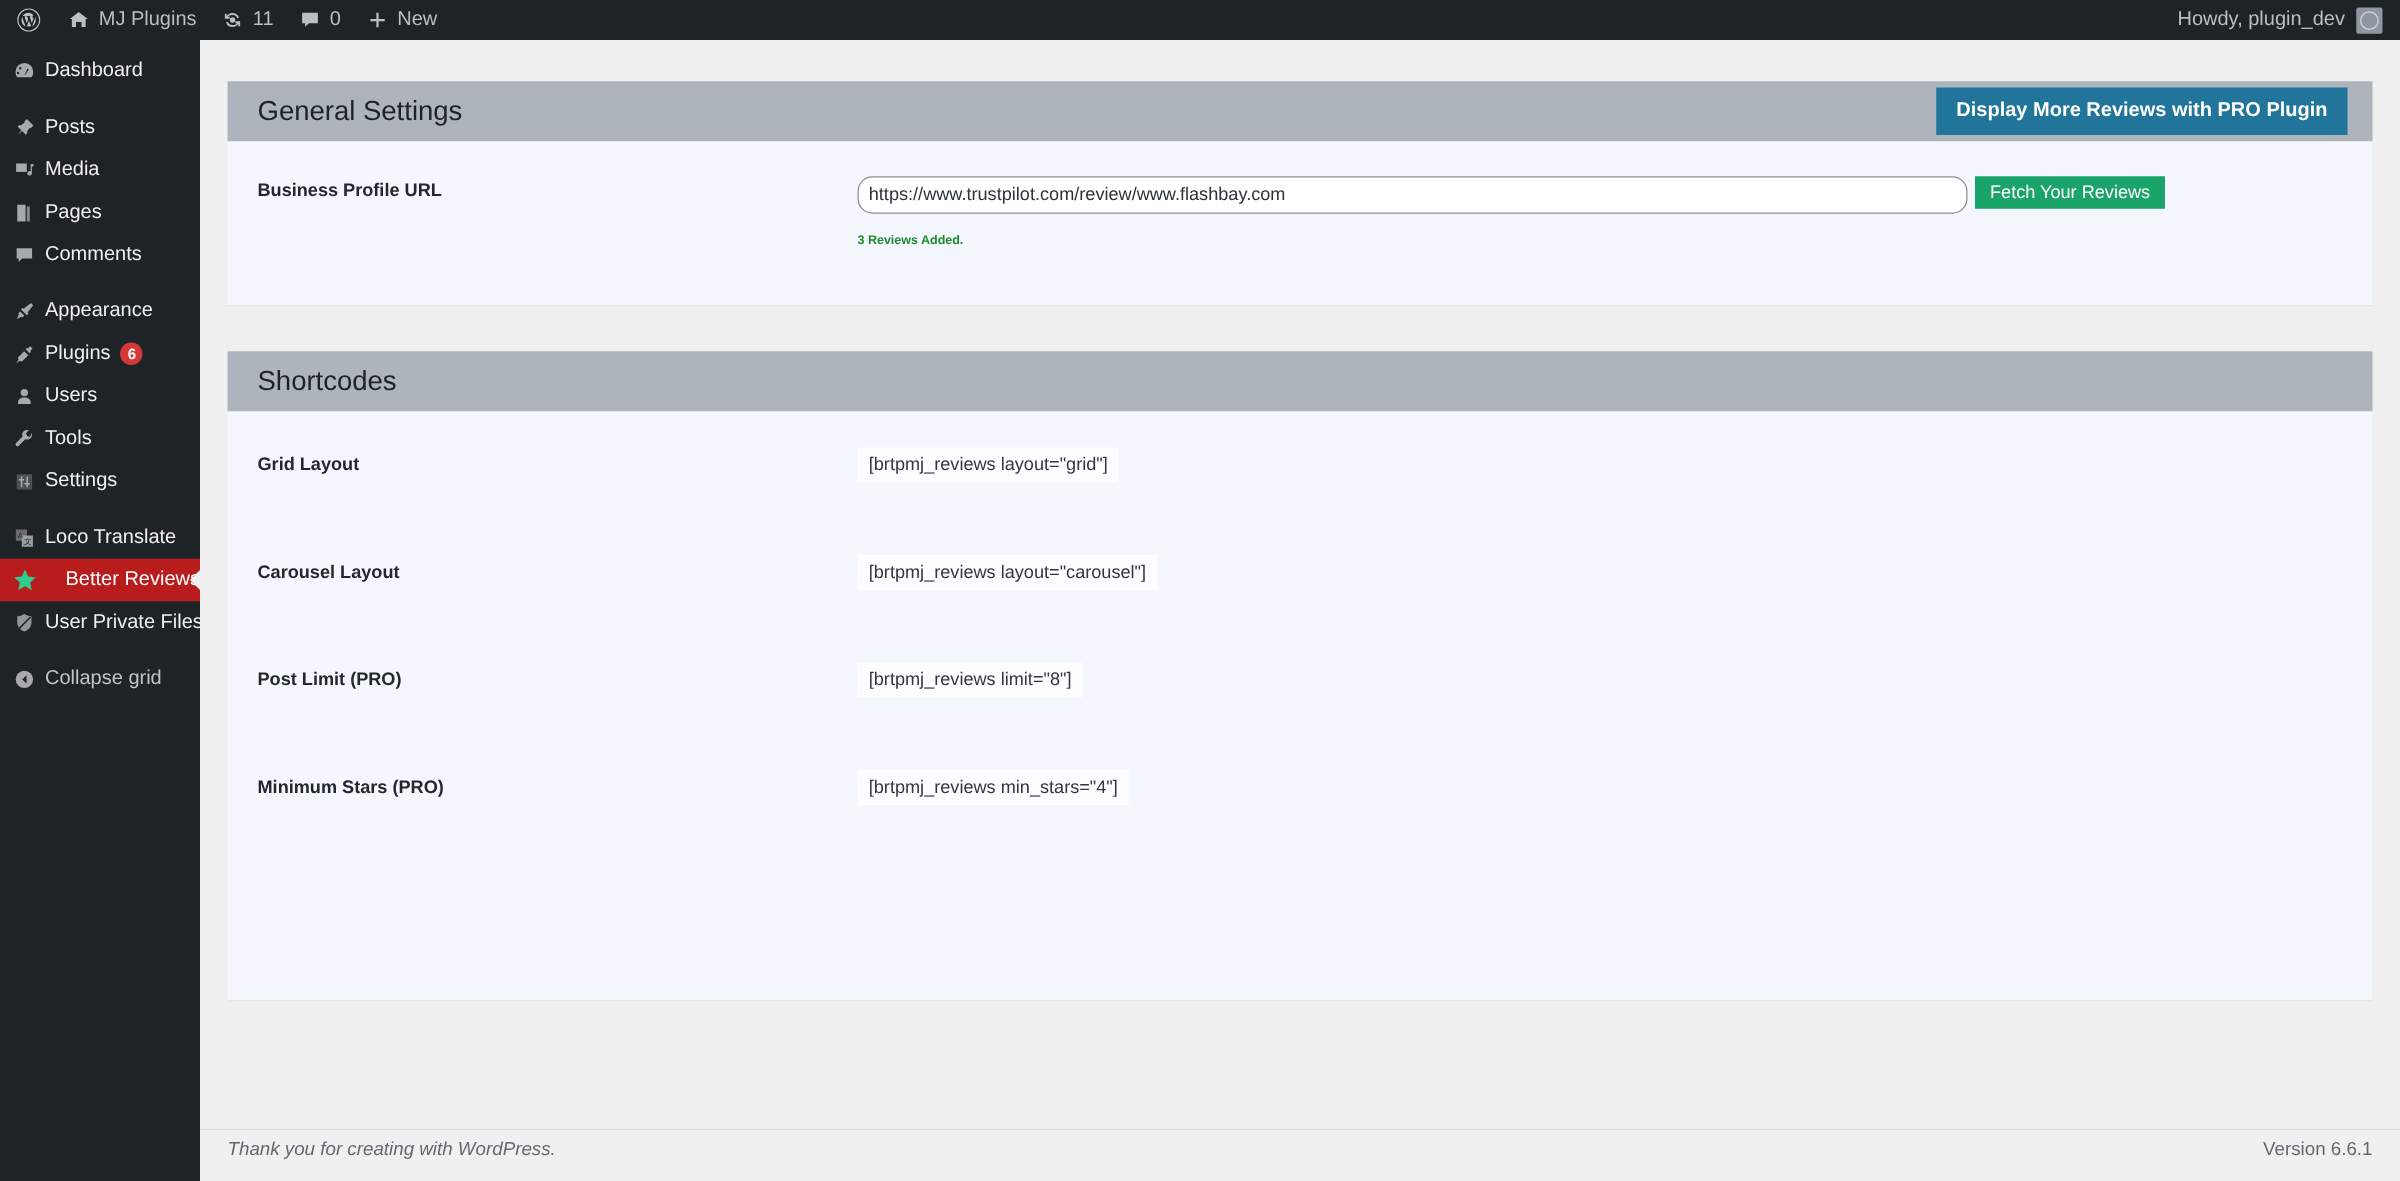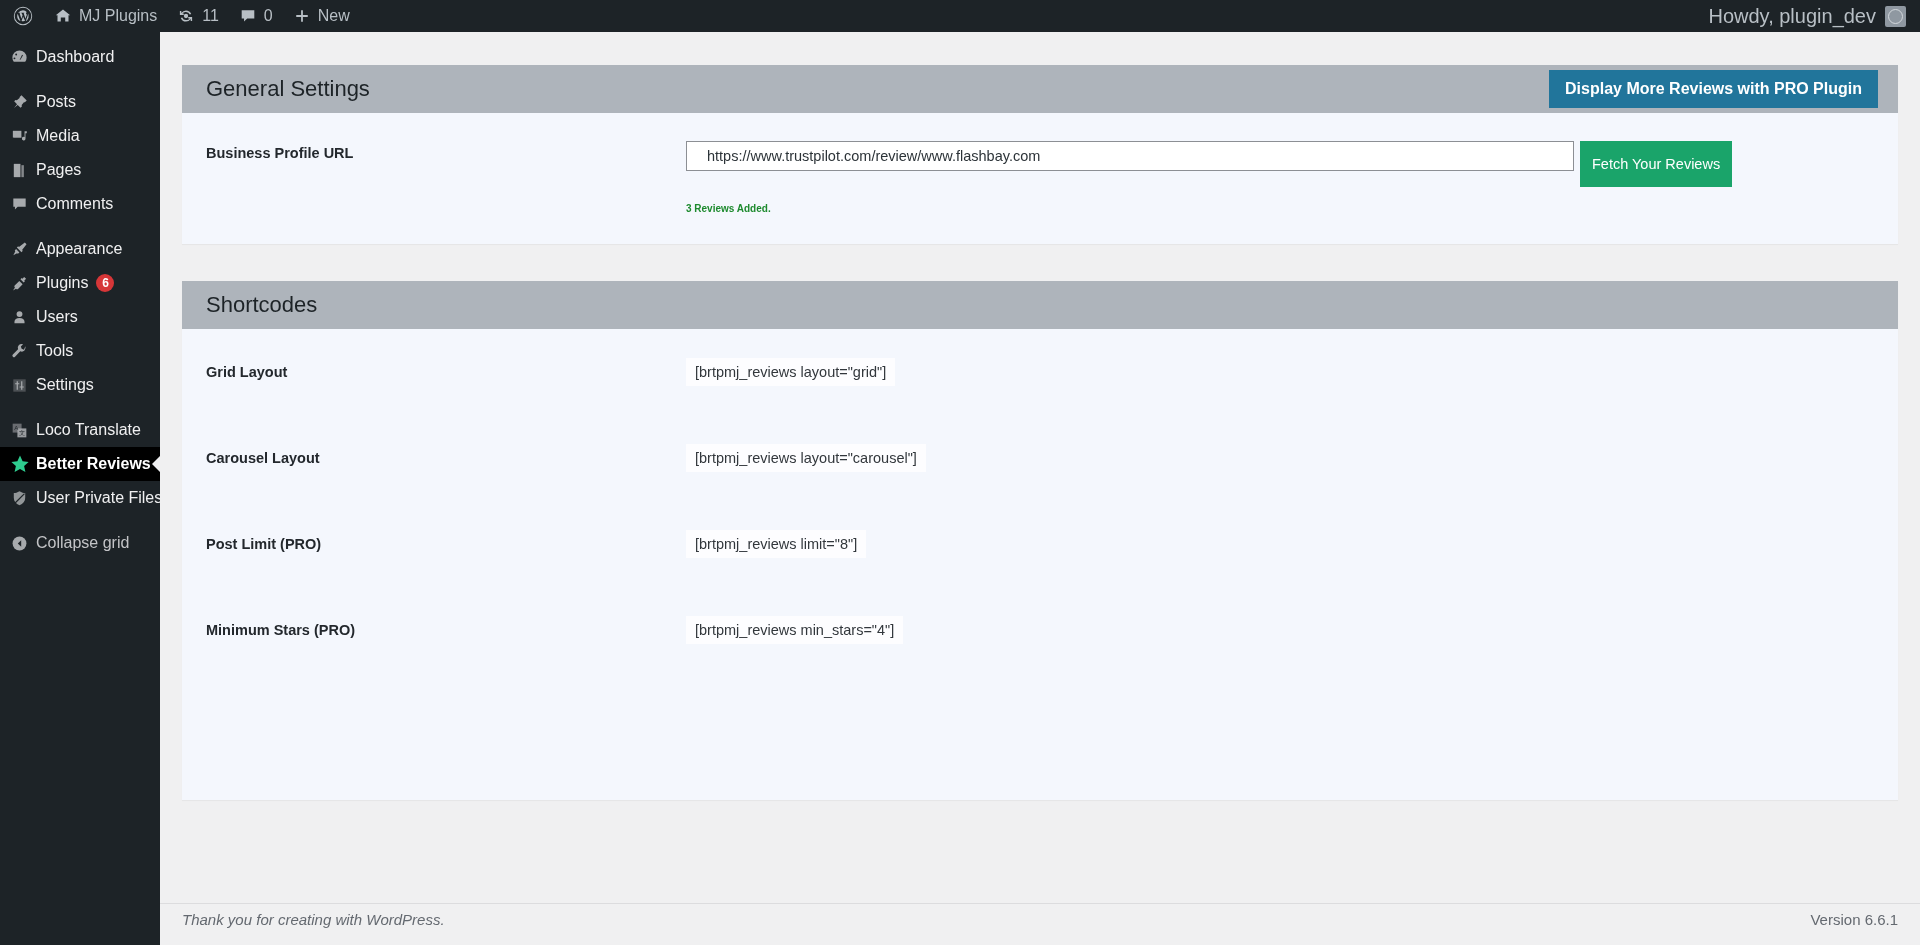--- a/index.html
+++ b/index.html
@@ -19,21 +19,21 @@
     color: #b8bfc5; font-size: 16px;
   }
   .ab-item {
     display: flex; align-items: center; gap: 7px;
     height: 32px; padding: 0 10px;
     color: #b8bfc5; text-decoration: none; white-space: nowrap;
   }
   .ab-logo { padding: 0 11px 0 13px; }
   .ab-right {
     margin-left: auto; display: flex; align-items: center;
-    gap: 9px; padding-right: 14px; font-size: 20px;
+    gap: 9px; padding-right: 14px; font-size: 16px;
   }
   .ab-avatar {
     width: 21px; height: 21px; border-radius: 2px;
     background: #8f98a1; display: block;
     position: relative; overflow: hidden;
   }
   .ab-avatar::after {
     content: ""; position: absolute; inset: 3px;
     border: 1.5px solid #d3d8dc; border-radius: 50%;
   }
@@ -53,21 +53,21 @@
     text-decoration: none; position: relative;
   }
   .menu-item .mi-icon {
     width: 26px; flex: 0 0 26px;
     display: flex; align-items: center; justify-content: flex-start;
     color: #a7aaad;
   }
   .menu-item .mi-label { white-space: nowrap; }
   .menu-sep { height: 11px; }
   .menu-item.current {
-    background: #000000; color: #fff; font-weight: 700;
+    background: #b91c1c; color: #fff; font-weight: 400; justify-content: space-between;
   }
   .menu-item.current .mi-icon { color: #fff; }
   .menu-item.current::after {
     content: ""; position: absolute; right: 0; top: 50%;
     transform: translateY(-50%);
     border: 8px solid transparent; border-right-color: #f0f0f1;
   }
   .badge {
     display: inline-flex; align-items: center; justify-content: center;
     min-width: 18px; height: 18px; margin-left: 8px;
@@ -114,28 +114,28 @@
     font-size: 14.5px; font-weight: bold; color: #23282d;
     width: 480px; flex: 0 0 480px; padding-top: 4px;
   }
   .row-field { flex: 1; }
 
   .url-line { display: flex; align-items: stretch; gap: 0; }
   .url-input {
     width: 888px; height: 30px;
     border: 1px solid #8c8f94; background: #fff;
     font-size: 14.5px; color: #2c3338;
-    padding: 0 20px; font-family: "Liberation Sans", sans-serif;
-    border-radius: 0;
+    padding: 0 8px; font-family: "Liberation Sans", sans-serif;
+    border-radius: 12px;
   }
   .fetch-button {
     margin-left: 6px;
     background: #1aa46a; color: #fff;
     border: none; font-size: 14.5px;
-    padding: 0 12px; height: 46px; cursor: pointer;
+    padding: 0 12px; height: 26px; cursor: pointer;
     white-space: nowrap;
   }
   .notice-added {
     margin-top: 16px; font-size: 10px;
     font-weight: bold; color: #1d8a2e;
   }
 
   .sc-row {
     display: flex; align-items: center;
     padding: 0 24px; height: 86px;

